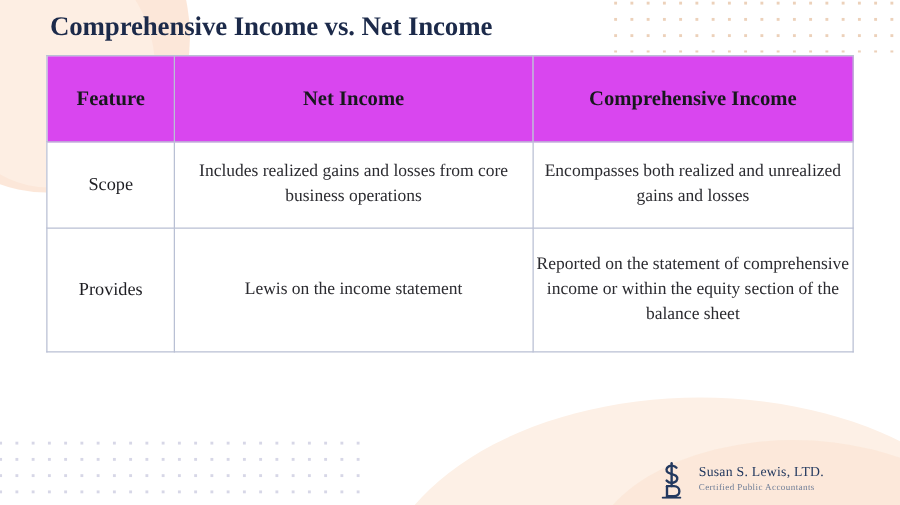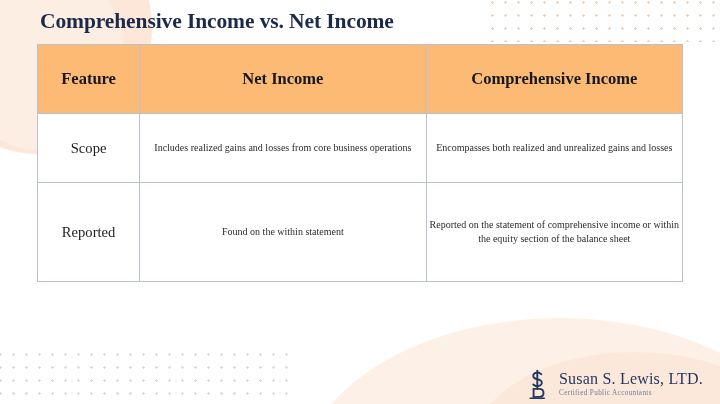--- a/index.html
+++ b/index.html
@@ -119,32 +119,32 @@
     border: 1px solid #b9c0d4;
     padding: 0;
     vertical-align: middle;
     text-align: center;
   }
 
   .col-feature  { width: 102px; }
   .col-net      { width: 286px; }
   .col-comp     { width: 256px; }
 
-  thead tr { background: #fdba74; }
+  thead tr { background: #d946ef; }
   thead th {
     height: 68px;
     font-size: 16.5px;
     font-weight: bold;
     color: #17181c;
     border-color: #c6bddd;
   }
 
   tbody td {
     color: #2b2b30;
-    font-size: 10px;
+    font-size: 14px;
     line-height: 1.42;
     padding: 9px 10px;
     background: rgba(255,255,255,0.72);
   }
   tbody td.feature-cell {
     font-size: 14.6px;
     color: #1d1d22;
   }
   .row-scope td     { height: 68px; }
   .row-focus td     { height: 58px; }
@@ -164,21 +164,21 @@
     height: 30px;
     flex: 0 0 auto;
   }
   .logo-text-block {
     display: flex;
     flex-direction: column;
     justify-content: center;
     line-height: 1;
   }
   .logo-name {
-    font-size: 16px;
+    font-size: 11px;
     color: #23395f;
     letter-spacing: .2px;
     white-space: nowrap;
   }
   .logo-tagline {
     margin-top: 3px;
     font-family: Liberation Serif, serif;
     font-size: 7.2px;
     color: #6d7c96;
     letter-spacing: .35px;
@@ -214,22 +214,22 @@
         <th>Comprehensive Income</th>
       </tr>
     </thead>
     <tbody>
       <tr class="row-scope">
         <td class="feature-cell">Scope</td>
         <td>Includes realized gains and losses from core business operations</td>
         <td>Encompasses both realized and unrealized gains and losses</td>
       </tr>
       <tr class="row-reporting">
-        <td class="feature-cell">Reported</td>
-        <td>Found on the within statement</td>
+        <td class="feature-cell">Provides</td>
+        <td>Lewis on the income statement</td>
         <td>Reported on the statement of comprehensive income or within the equity section of the balance sheet</td>
       </tr>
     </tbody>
   </table>
 
   <div class="footer-logo">
     <svg class="logo-mark" viewBox="0 0 26 30" aria-hidden="true">
       <g fill="none" stroke="#23395f" stroke-width="1.9" stroke-linecap="round">
         <path d="M17.2 5.2c-1.5-1.6-4.2-2.1-6.2-1.1-2.2 1.1-2.4 3.7-.5 5 1.8 1.2 4.6 1.2 6.2 2.5 1.9 1.5 1.3 4.1-1 5.1-2.1 .9-4.9 .4-6.4-1.2"></path>
         <path d="M13.3 1.6v18.2"></path>

